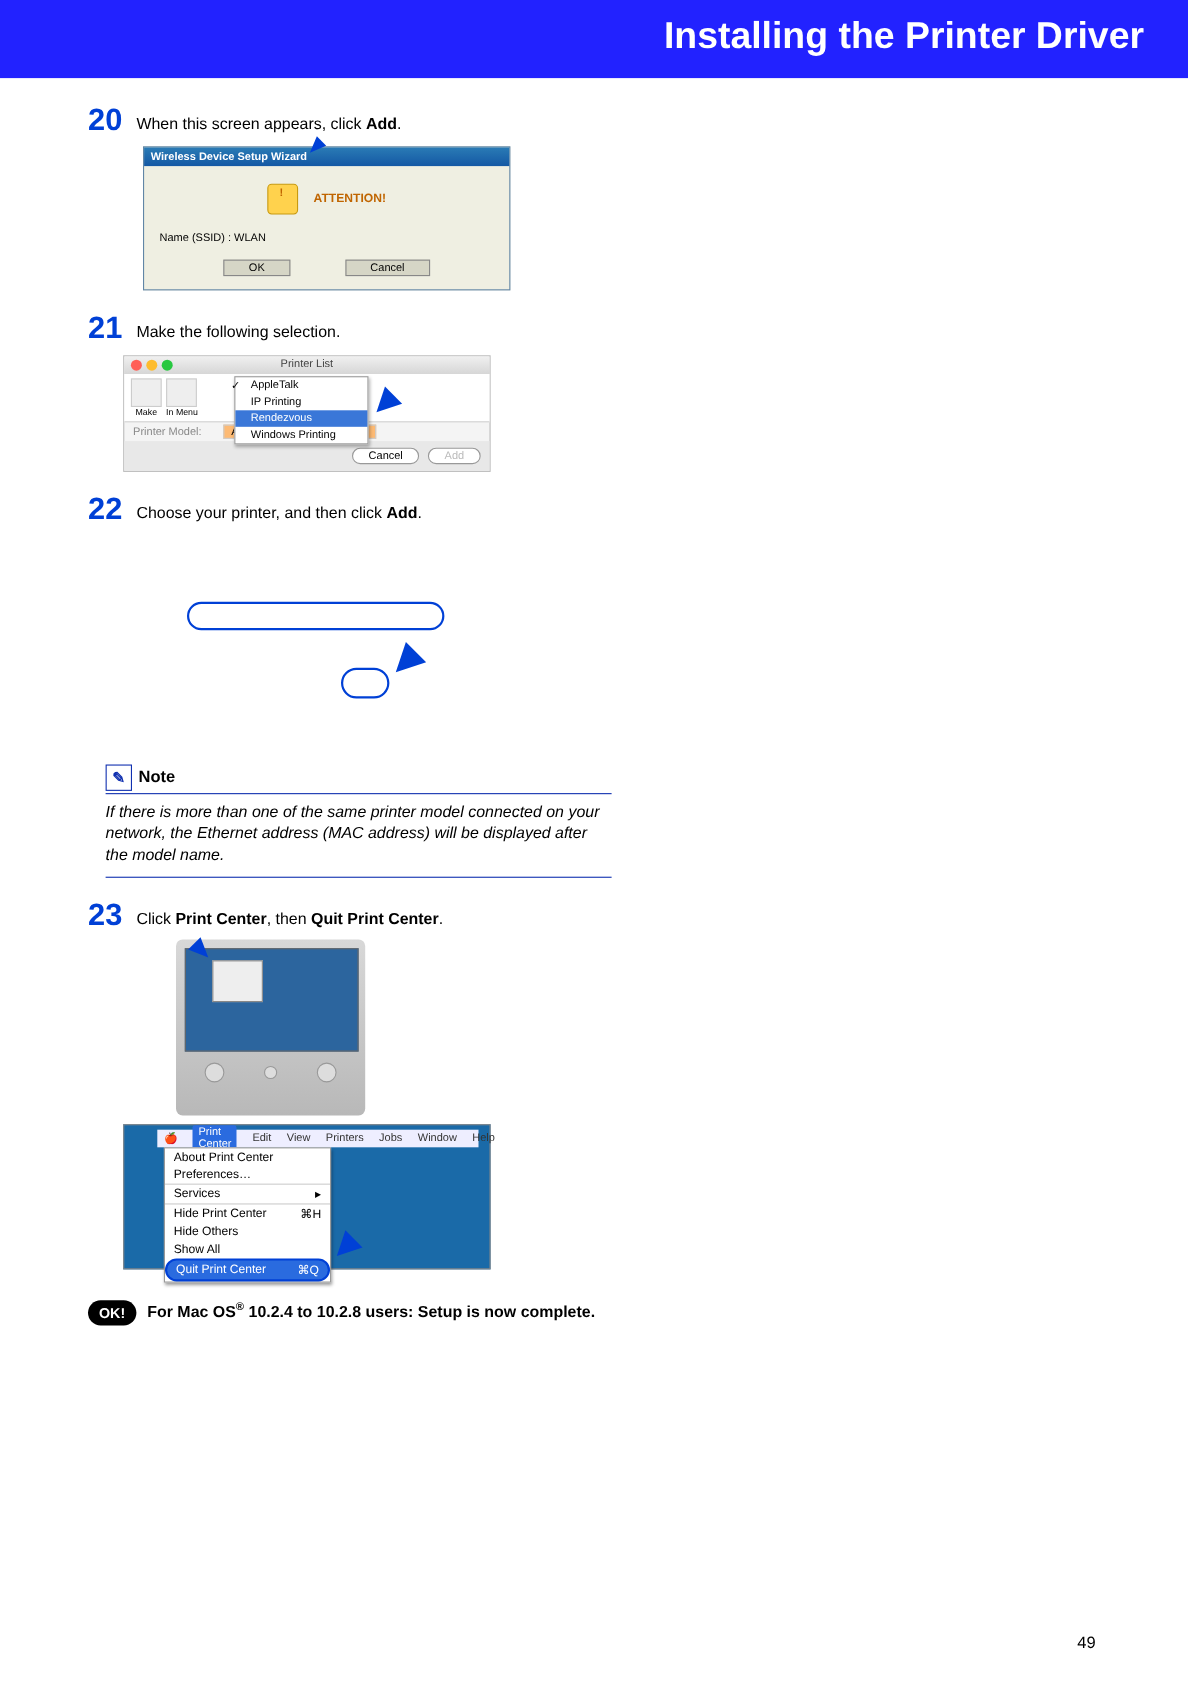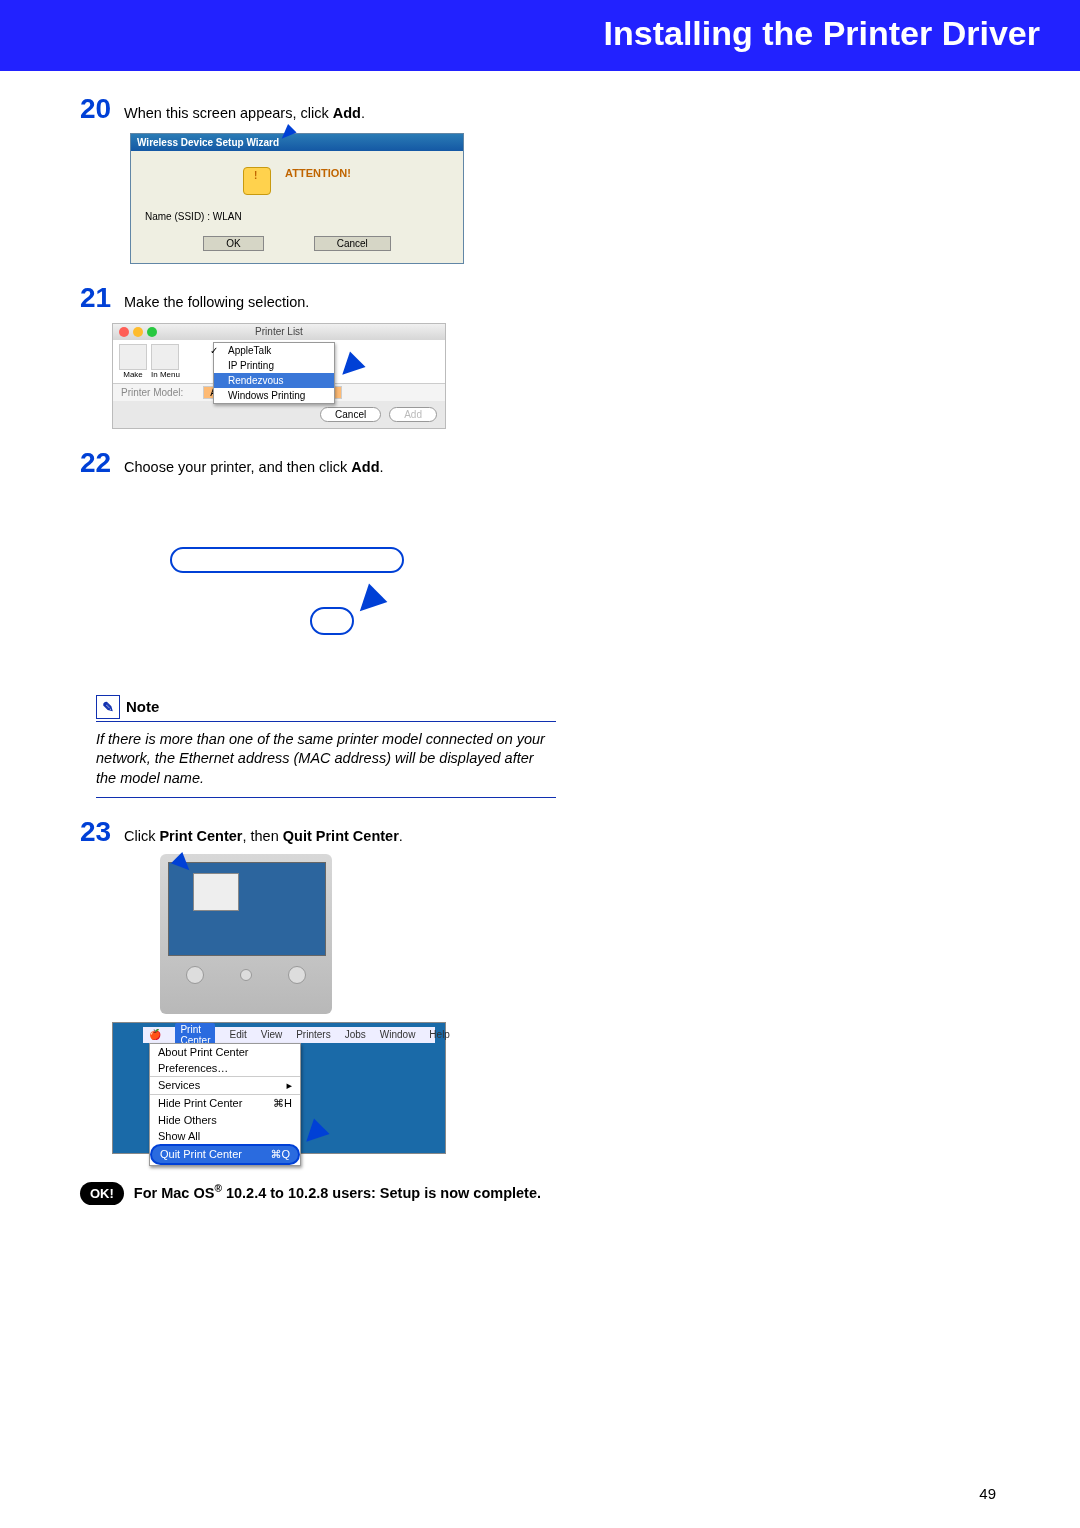--- a/index.html
+++ b/index.html
@@ -63,21 +63,21 @@
   .wiz-arrow {
     position: absolute;
     left: 150px; top: -8px;
     width: 0; height: 0;
     border-top: 15px solid #0040d6;
     border-left: 6px solid transparent;
     border-right: 6px solid transparent;
     transform: rotate(45deg);
   }
   .wiz-body { padding: 10px 14px 12px; }
-  .attn-row { display:flex; align-items:flex-start; justify-content:center; gap:14px; padding: 6px 0 14px;}
+  .attn-row { display:flex; align-items:center; justify-content:center; gap:14px; padding: 6px 0 14px;}
   .attn-icon {
     width: 26px; height: 26px; background: #ffd24d; border:1px solid #c89a10; border-radius:4px; position:relative;
   }
   .attn-icon::after{content:"!";position:absolute;left:10px;top:2px;font-weight:bold;color:#c06500;}
   .attn-txt{font-weight:bold;color:#c06500;font-size:11px;}
   .wiz-line{margin:2px 0;}
   .wiz-btns{display:flex;justify-content:center;gap:50px;margin-top:14px;}
   .wiz-btn{border:1px solid #888;background:#d6d6c6;padding:1px 22px;font-size:10px;}
   
   .mac-win {

